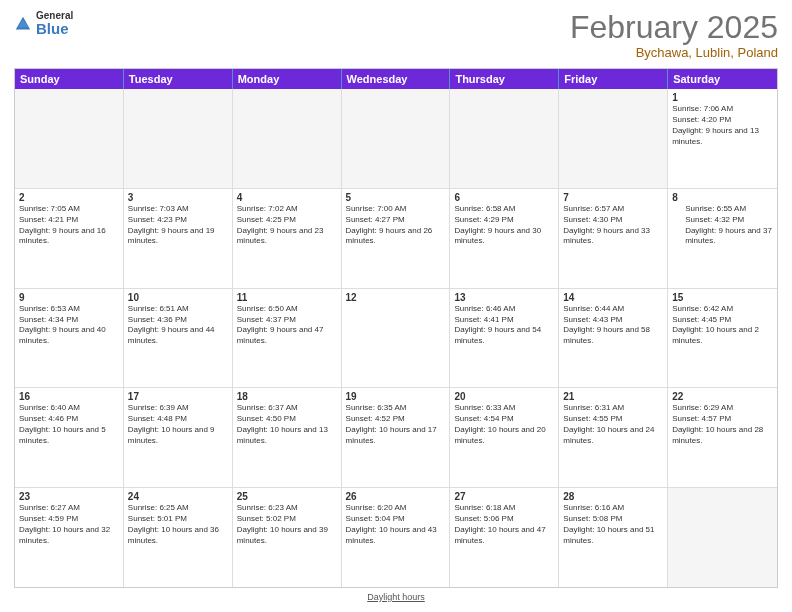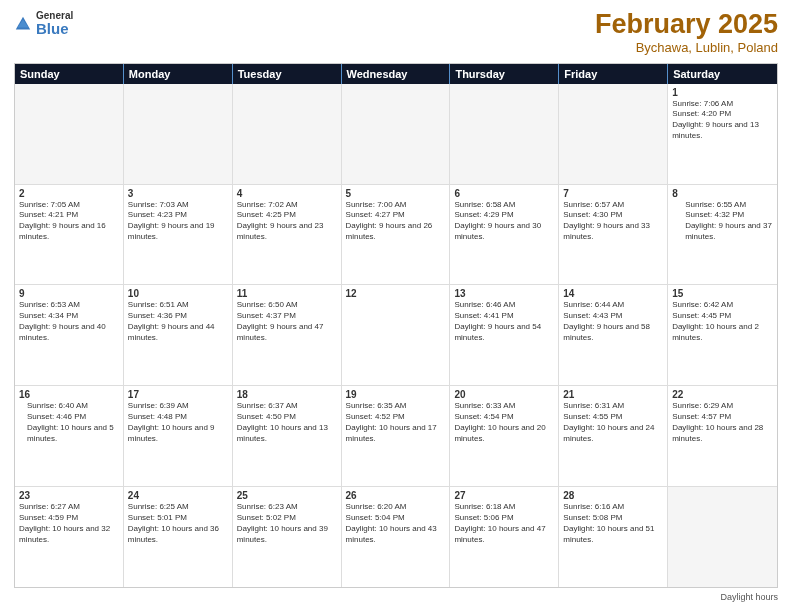--- a/index.html
+++ b/index.html
@@ -44,39 +44,39 @@
       color: #3a7abf;
     }
     .logo-icon {
       width: 18px;
       height: 18px;
     }
     .title-block {
       text-align: right;
     }
     .month-title {
-      font-size: 27px;
-      font-weight: bold;
-      color: #a16207;
+      font-size: 32px;
+      font-weight: normal;
+      color: #737373;
       line-height: 1.1;
     }
     .location {
       font-size: 13px;
       color: #a16207;
     }
     .calendar {
       flex: 1;
       display: flex;
       flex-direction: column;
       border: 1px solid #ccc;
     }
     .cal-header {
       display: grid;
       grid-template-columns: repeat(7, 1fr);
-      background: #0f172a;
+      background: #6d28d9;
     }
     .cal-header-cell {
       color: #fff;
       font-size: 11px;
       font-weight: bold;
       padding: 4px 5px;
       text-align: left;
       border-right: 1px solid #5590cc;
     }
     .cal-header-cell:last-child { border-right: none; }
@@ -112,21 +112,22 @@
     }
     .cell-info {
       font-size: 8px;
       color: #333;
       line-height: 1.35;
     }
     .footer-note {
       margin-top: 4px;
       font-size: 9px;
       color: #555;
-      text-align: right;
+      text-align: center;
+      text-decoration: underline;
     }
   </style>
 </head>
 <body>
 
 <div class="page">
   <div class="header">
     <div class="logo">
       <svg class="logo-icon" viewBox="0 0 20 20">
         <polygon points="10,2 18,16 2,16" fill="#3a7abf"></polygon>
@@ -139,22 +140,22 @@
     </div>
     <div class="title-block">
       <div class="month-title">February 2025</div>
       <div class="location">Bychawa, Lublin, Poland</div>
     </div>
   </div>
 
   <div class="calendar">
     <div class="cal-header">
     <div class="cal-header-cell">Sunday</div>
+        <div class="cal-header-cell">Tuesday</div>
         <div class="cal-header-cell">Monday</div>
-        <div class="cal-header-cell">Tuesday</div>
         <div class="cal-header-cell">Wednesday</div>
         <div class="cal-header-cell">Thursday</div>
         <div class="cal-header-cell">Friday</div>
         <div class="cal-header-cell">Saturday</div>
       </div>
     <div class="cal-body">
     <div class="cal-row">
           <div class="cal-cell empty"></div>
           <div class="cal-cell empty"></div>
           <div class="cal-cell empty"></div>
@@ -249,21 +250,21 @@
           <div class="cal-cell">
             <span class="day-number">15</span>
             <div class="cell-info" style="white-space: pre-line;">Sunrise: 6:42 AM
 Sunset: 4:45 PM
 Daylight: 10 hours and 2 minutes.</div>
           </div>
         </div>
         <div class="cal-row">
           <div class="cal-cell">
             <span class="day-number">16</span>
-            <div class="cell-info" style="white-space: pre-line; margin-left: 8px;">Sunrise: 6:40 AM
+            <div class="cell-info" style="white-space: pre-line;">Sunrise: 6:40 AM
 Sunset: 4:46 PM
 Daylight: 10 hours and 5 minutes.</div>
           </div>
           <div class="cal-cell">
             <span class="day-number">17</span>
             <div class="cell-info" style="white-space: pre-line;">Sunrise: 6:39 AM
 Sunset: 4:48 PM
 Daylight: 10 hours and 9 minutes.</div>
           </div>
           <div class="cal-cell">

